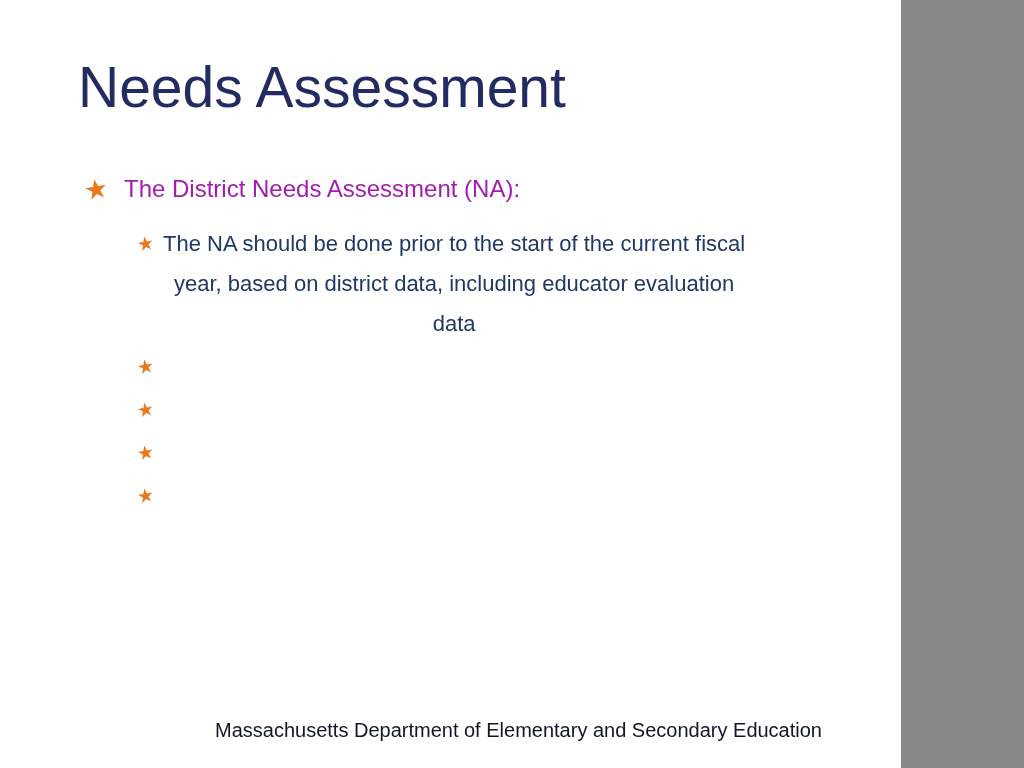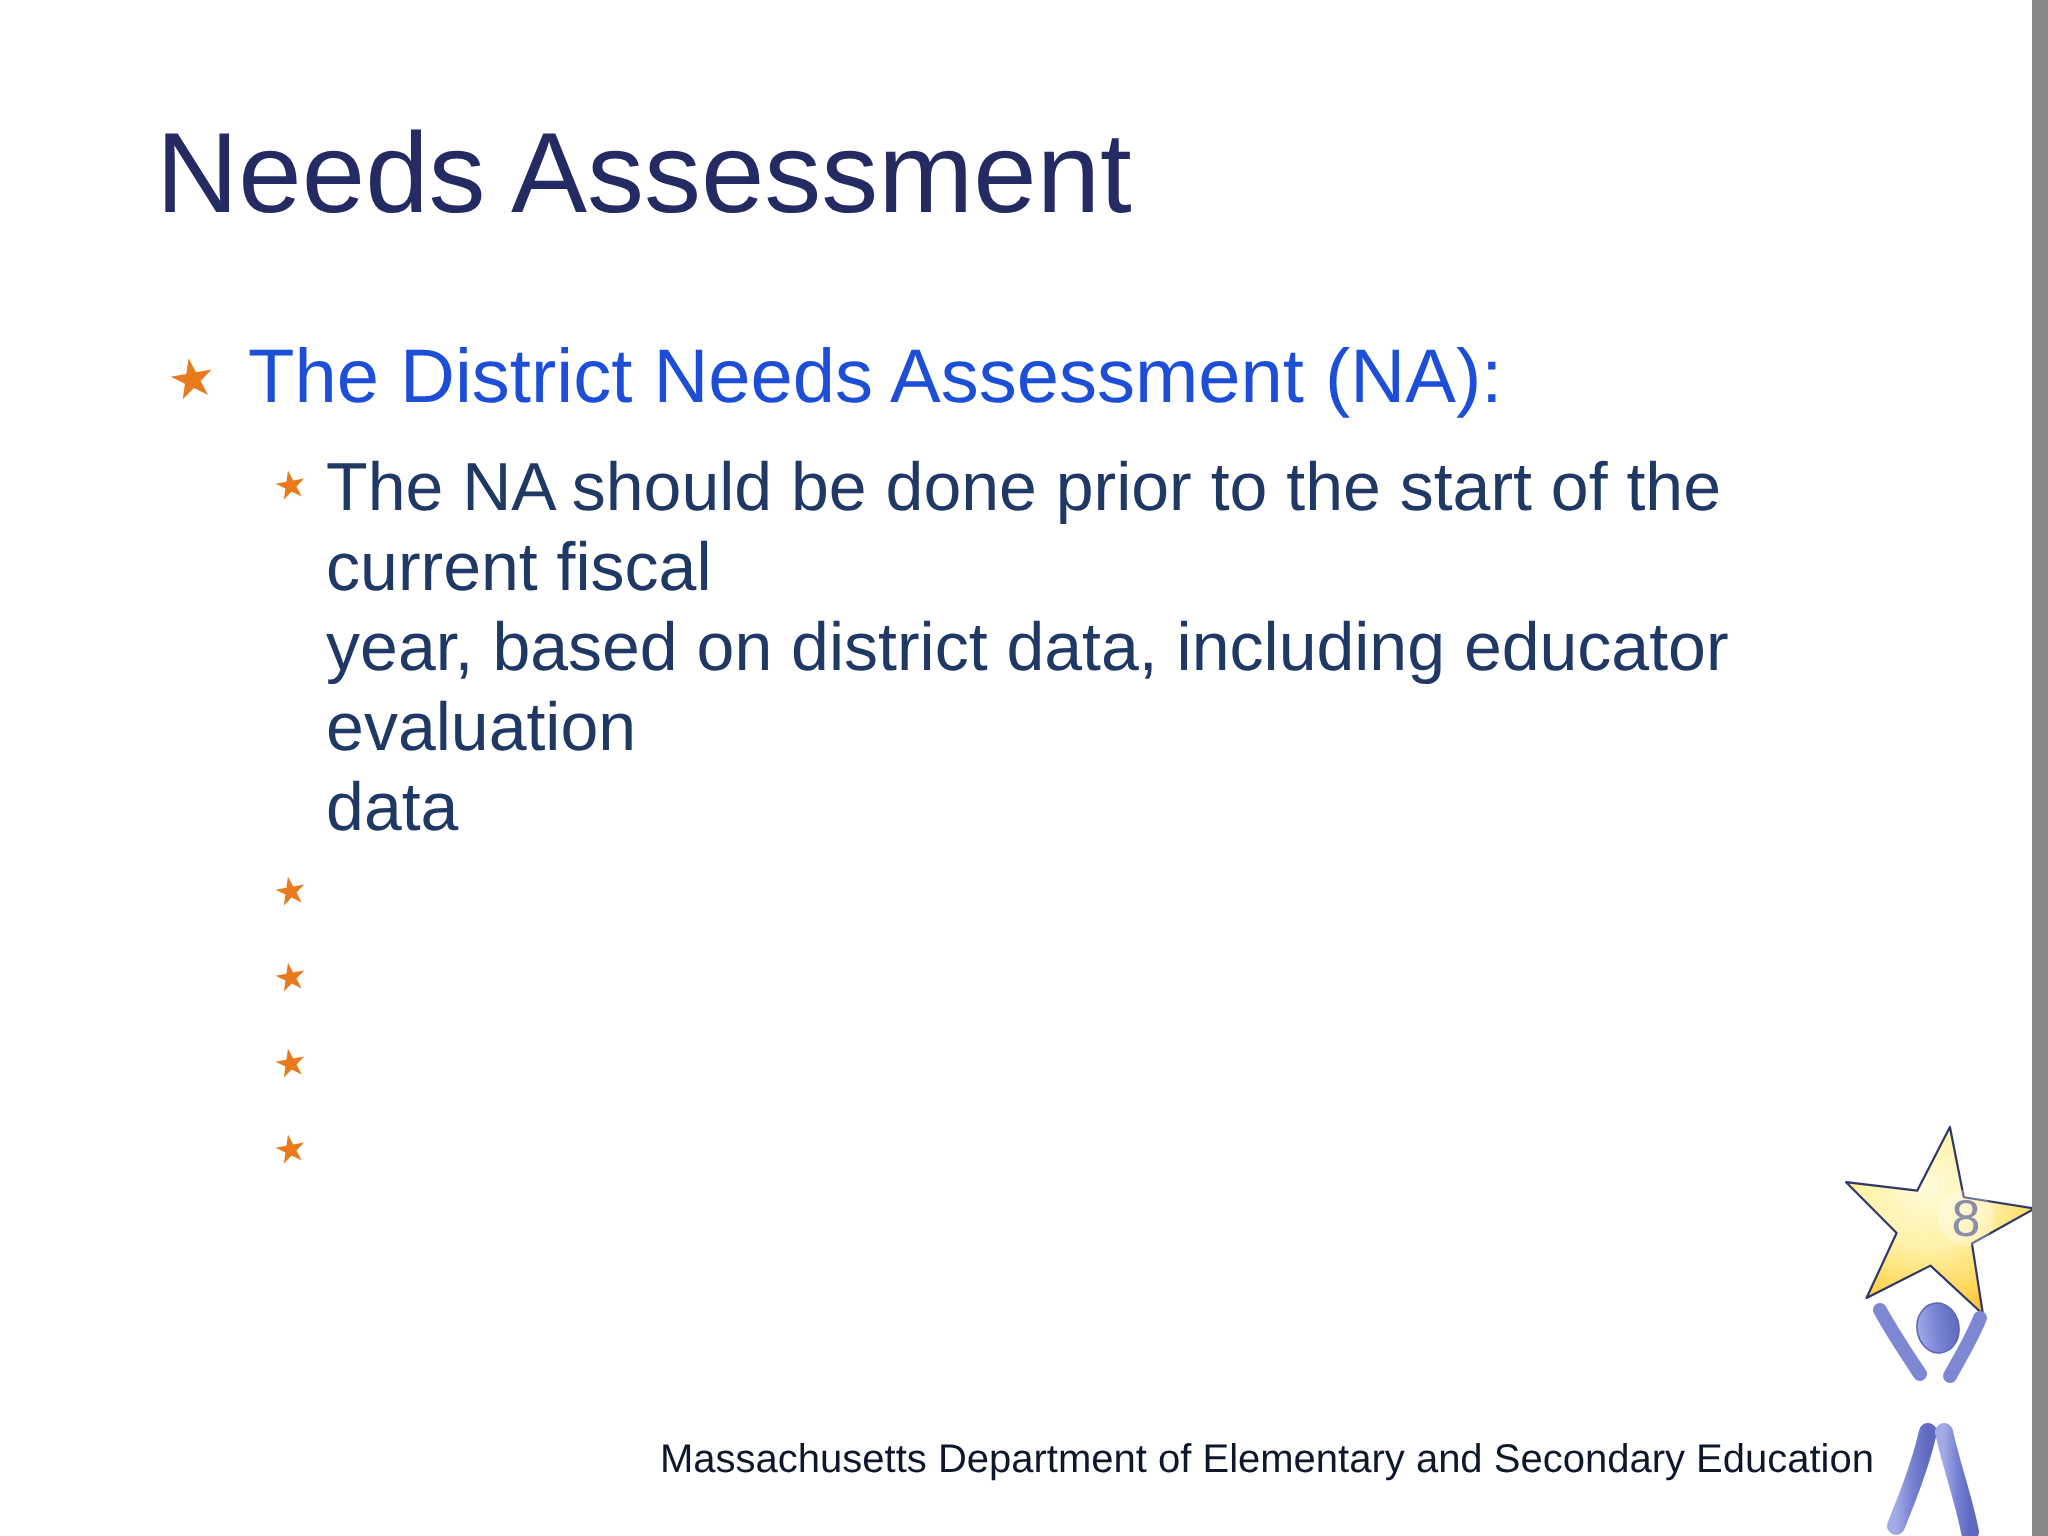--- a/index.html
+++ b/index.html
@@ -1,38 +1,38 @@
 <!DOCTYPE html>
 <html><head>
 <meta charset="utf-8">
 <style>
   html,body { margin:0; padding:0; background:#888; }
   .slide {
-    position:relative; width:1016px; height:768px; background:#FFFFFF;
+    position:relative; width:901px; height:768px; background:#FFFFFF;
     font-family:"Liberation Sans", sans-serif; overflow:hidden;
   }
   .title {
     position:absolute; left:78px; top:56px;
     font-size:57px; line-height:1.12; color:#242B63; font-weight:400;
     letter-spacing:0px; white-space:nowrap;
   }
   .content { position:absolute; left:84px; top:170px; width:890px; }
   .l1-item { display:flex; align-items:flex-start; gap:10px; margin:0 0 16px 0; }
   .l1-star {
     flex:0 0 30px; color:#E8791D; font-size:27px; line-height:38px;
     display:inline-block; transform:rotate(-10deg); text-align:left;
   }
-  .l1-text { color:#1d4ed8; font-size:38px; line-height:38px; }
+  .l1-text { color:#a21caf; font-size:24px; line-height:38px; }
   ul.sub { list-style:none; margin:0 0 0 53px; padding:0; }
   ul.sub li { display:flex; align-items:flex-start; gap:9px; margin:0 0 3px 0; }
   .sub-star {
     flex:0 0 17px; color:#E8791D; font-size:19px; line-height:40px;
     display:inline-block; transform:rotate(-10deg);
   }
-  .sub-text { color:#1F3864; font-size:34px; line-height:40px; white-space:pre-line; }
+  .sub-text { color:#1F3864; font-size:22px; line-height:40px; white-space:pre-line;text-align:center; }
   .footer {
     position:absolute; top:719px; right:79px;
     font-size:20px; color:#0f172a; white-space:nowrap;
   }
   .graphic { position:absolute; left:920px; top:558px; width:100px; height:210px; }
   .pagenum-text {
     font-family:"Liberation Sans", sans-serif; font-size:26px; fill:#8B8EA8;
   }
 </style>
 </head>

